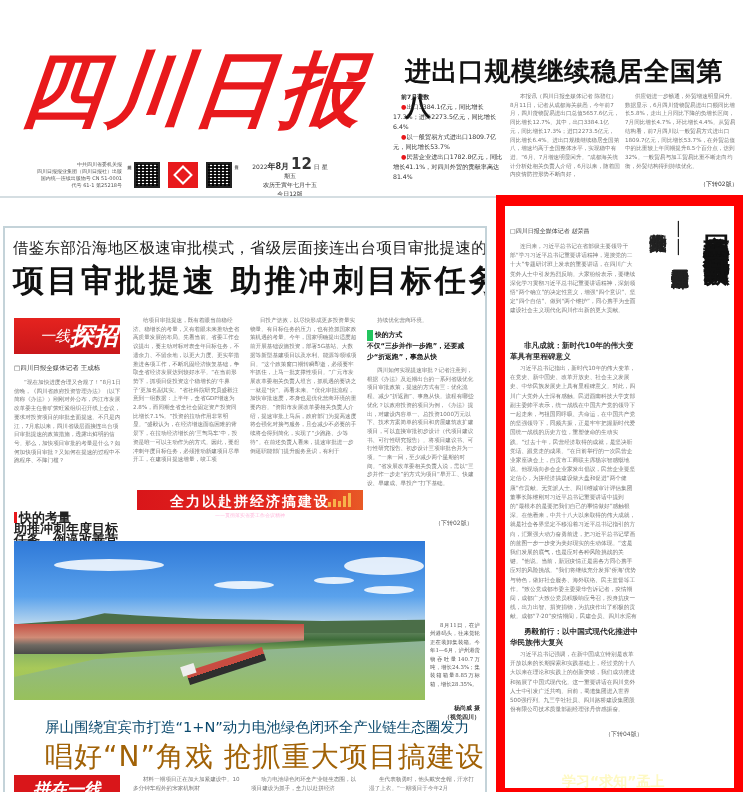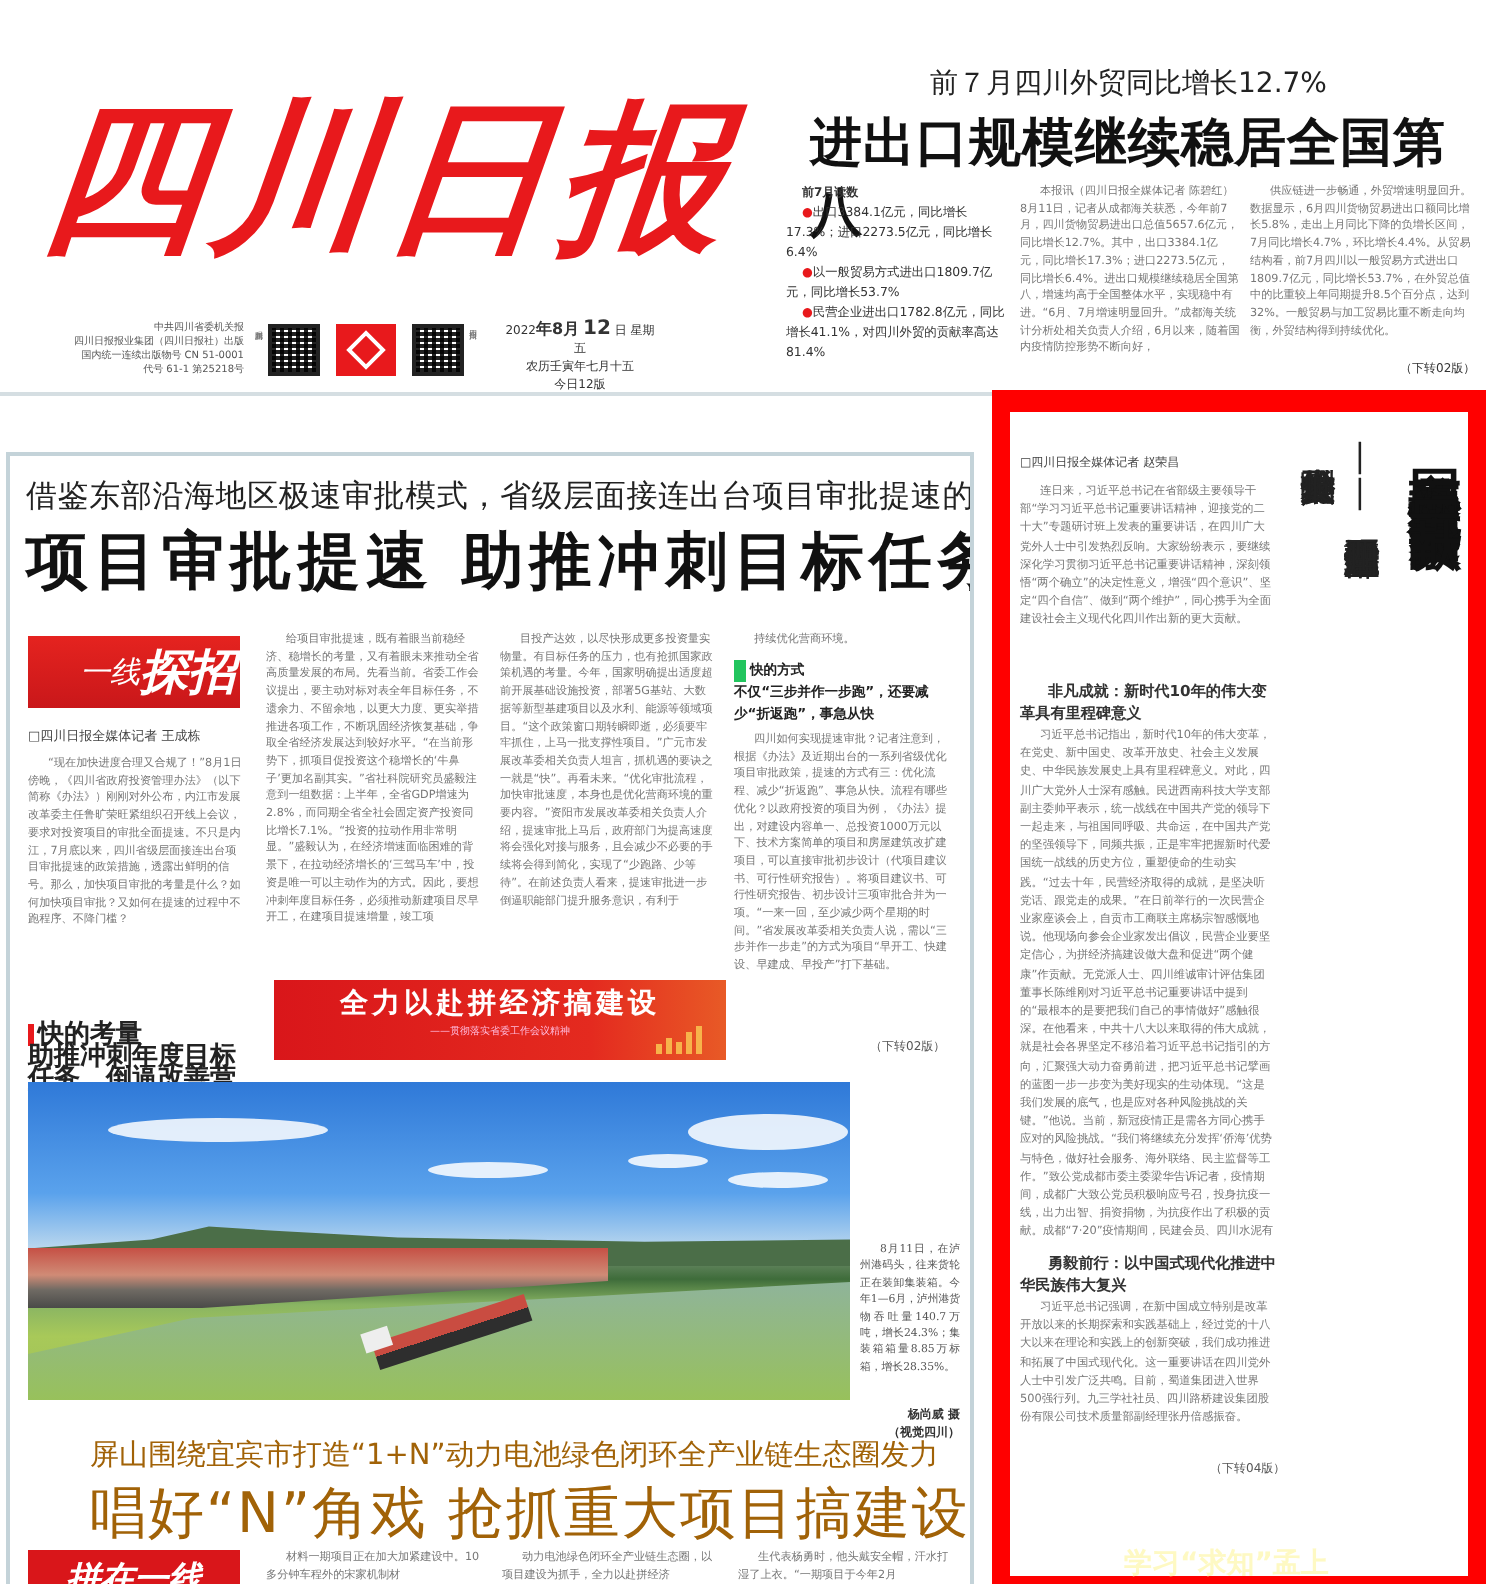--- a/index.html
+++ b/index.html
@@ -42,37 +42,37 @@
   .sub-head { position: absolute; left: 9px; top: 284px; width: 115px; font-size: 13px; line-height: 11px; color: #222; font-weight: bold; }
   .sub-head .bar { border-left: 3px solid #e8191c; padding-left: 2px; display: inline-block; }
   .c1b { left: 9px; top: 318px; width: 108px; height: 12px; }
   .c2 { left: 128px; top: 88px; width: 108px; height: 200px; }
   .c3 { left: 245px; top: 88px; width: 108px; height: 180px; }
   .c4 { left: 362px; top: 88px; width: 108px; height: 64px; }
   .sub-head2 { position: absolute; left: 362px; top: 102px; width: 112px; font-size: 6.8px; line-height: 11px; font-weight: bold; color: #222; }
   .sub-head2 .bar { border-left: 6px solid #22c55e; padding-left: 2px; display: inline-block; }
   .c4b { left: 362px; top: 138px; width: 108px; height: 150px; }
   .turn { position: absolute; font-size: 6px; color: #555; }
-  .banner { position: absolute; left: 132px; top: 262px; width: 226px; height: 40px; background: linear-gradient(90deg,#d9161a,#e42a1f 70%,#e85a26); color: #fff; text-align: center; }
+  .banner { position: absolute; left: 132px; top: 262px; width: 226px; height: 20px; background: linear-gradient(90deg,#d9161a,#e42a1f 70%,#e85a26); color: #fff; text-align: center; }
   .banner .b1 { font-size: 14px; font-weight: bold; letter-spacing: 2px; margin-top: 3px; }
   .banner .b2 { font-size: 5px; color: #fbd; margin-top: 1px; }
   .banner .chart { position: absolute; right: 12px; bottom: 3px; display: flex; gap: 2px; align-items: flex-end; }
   .banner .chart i { display: block; width: 3px; background: #f7b34a; }
 
   .photo { position: absolute; left: 9px; top: 313px; width: 411px; height: 159px; overflow: hidden; background: linear-gradient(180deg,#2f79d8 0%,#5aa2ec 35%,#b8d6ee 52%,#6e8d6a 55%,#3e6c3a 62%,#89b463 70%,#a8c959 80%,#9fc157 100%); }
   .photo .cloud { position: absolute; background: #fff; border-radius: 50%; opacity: 0.85; }
   .photo .hills { position: absolute; left: 0; top: 70px; width: 100%; height: 22px; background: #4b6e48; clip-path: polygon(0 60%,15% 40%,22% 10%,30% 20%,45% 35%,60% 40%,75% 45%,100% 40%,100% 100%,0 100%); }
   .photo .port { position: absolute; left: 0; top: 83px; width: 290px; height: 30px; background: linear-gradient(180deg,#c65045,#d08b76 45%,#6f6a63 70%,#4a4a48); clip-path: polygon(0 0,100% 0,100% 55%,30% 100%,0 100%); }
   .photo .river { position: absolute; left: 0; top: 100px; width: 100%; height: 60px; background: linear-gradient(180deg,#8fb49a,#98c15a); clip-path: polygon(20% 30%,100% 0,100% 100%,0 100%,0 60%); }
   .photo .ship { position: absolute; left: 172px; top: 118px; width: 80px; height: 14px; background: linear-gradient(180deg,#c94c41 0 50%,#2e2e2e 50%); transform: rotate(-18deg); }
   .photo .ship::before { content:""; position:absolute; left:-4px; top:-6px; width:14px; height:10px; background:#eee; }
   .caption { position: absolute; left: 425px; top: 393px; width: 50px; font-family: "DejaVu Serif", serif; font-size: 5.4px; line-height: 8.4px; color: #555; text-indent: 10px; text-align: justify; }
   .credit { position: absolute; left: 425px; top: 475px; width: 50px; font-size: 6px; line-height: 9px; text-align: right; color: #333; font-weight: bold; }
 
-  .art2-kicker { position: absolute; left: 40px; top: 490px; font-size: 14.5px; color: #a16207; white-space: nowrap; }
+  .art2-kicker { position: absolute; left: 40px; top: 490px; font-size: 14.5px; color: #0c4a6e; white-space: nowrap; }
   .art2-title { position: absolute; left: 40px; top: 510px; font-size: 28px; color: #a16207; letter-spacing: 1px; white-space: nowrap; }
   .tag-box2 { position: absolute; left: 9px; top: 547px; width: 106px; height: 30px; background: #d9161a; color: #fff; text-align: center; font-family: "DejaVu Serif", serif; font-style: italic; font-size: 17px; font-weight: bold; padding-top: 3px; }
   .c5 { left: 128px; top: 547px; width: 108px; height: 20px; }
   .c6 { left: 246px; top: 547px; width: 108px; height: 20px; }
   .c7 { left: 364px; top: 547px; width: 108px; height: 20px; }
 
   
   .right-panel { position: absolute; left: 496px; top: 195px; width: 247px; height: 597px; background: #ff0000; }
   .right-inner { position: absolute; left: 9px; top: 11px; width: 229px; height: 582px; background: #fff; overflow: hidden; }
   .r-title { position: absolute; right: 4px; top: 8px; writing-mode: vertical-rl; font-size: 26px; font-weight: bold; color: #111; line-height: 27px; letter-spacing: 1px; }
@@ -100,29 +100,28 @@
   <div class="qr left"></div>
   <div class="emblem">
       <span></span>
     </div>
   <div class="qr right"></div>
   <span class="qr-label" style="left:234px">四川日报</span>
 
   <div class="date-block">
     <div>
       <span>2022</span><b>年</b><b>8</b><b>月</b>
-      <b style="font-size:10px">12</b>
+      <b style="font-size:15px">12</b>
       <span>日</span>
       <span>星期五</span>
     </div>
     <div>农历壬寅年七月十五</div>
     <div>今日12版</div>
   </div>
 
-  <div class="top-kicker">前７月四川外贸同比增长12.7%</div>
   <div class="top-headline">进出口规模继续稳居全国第八</div>
 
   <div class="stats">
     <div class="stats-title">前7月读数</div>
     <p><span class="bullet">●</span><span>出口3384.1亿元，同比增长17.3%；进口2273.5亿元，同比增长6.4%</span></p>
     <p><span class="bullet">●</span><span>以一般贸易方式进出口1809.7亿元，同比增长53.7%</span></p>
     <p><span class="bullet">●</span><span>民营企业进出口1782.8亿元，同比增长41.1%，对四川外贸的贡献率高达81.4%</span></p>
   </div>
 
   <div class="text-col" style="left:510px; top:92px; width:110px; height:96px;">本报讯（四川日报全媒体记者 陈碧红）8月11日，记者从成都海关获悉，今年前7月，四川货物贸易进出口总值5657.6亿元，同比增长12.7%。其中，出口3384.1亿元，同比增长17.3%；进口2273.5亿元，同比增长6.4%。进出口规模继续稳居全国第八，增速均高于全国整体水平，实现稳中有进。“6月、7月增速明显回升。”成都海关统计分析处相关负责人介绍，6月以来，随着国内疫情防控形势不断向好，</div>

